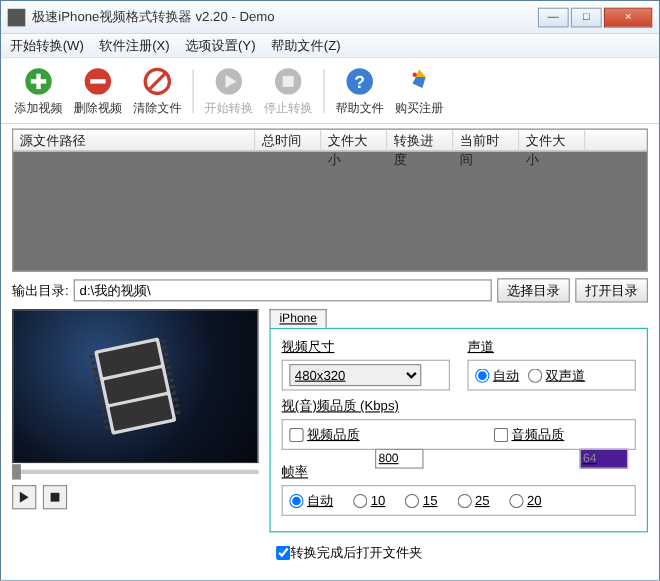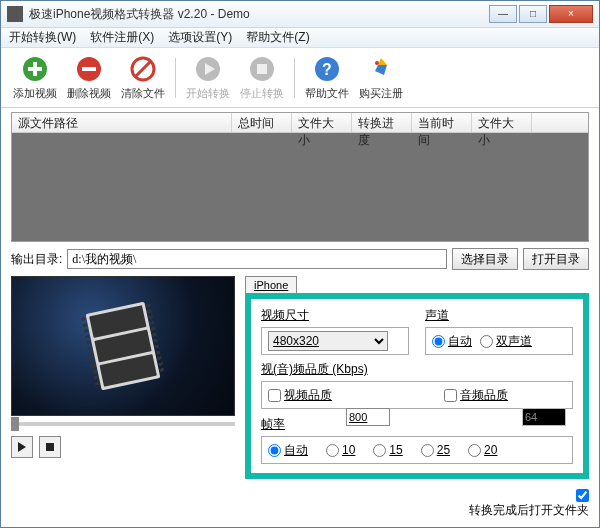--- a/index.html
+++ b/index.html
@@ -18,51 +18,51 @@
 .tb-btn.disabled { color: #aaa; }
 .tb-sep { width: 1px; height: 40px; background: #ccc; margin: 0 4px; }
 .tb-icon { width: 28px; height: 28px; display: flex; align-items: center; justify-content: center; }
 .tb-icon svg { width: 28px; height: 28px; }
 .content { flex: 1; padding: 4px 10px 8px 10px; display: flex; flex-direction: column; gap: 6px; background: #fff; }
 .table-wrap { border: 1px solid #a0a0a0; height: 130px; background: #737373; }
 .thead { display: flex; background: linear-gradient(#fdfdfd,#ececec); border-bottom: 1px solid #ccc; height: 20px; }
 .thead .th { padding: 2px 6px; border-right: 1px solid #d4d4d4; font-size: 12px; color: #222; }
 .th1 { width: 220px; } .th2 { width: 60px; } .th3 { width: 60px; } .th4 { width: 60px; } .th5 { width: 60px; } .th6 { width: 60px; }
 .outrow { display: flex; align-items: center; gap: 5px; }
-.outrow input { flex: 1; height: 20px; border: 1px solid #888; padding: 0 4px; font-size: 12px; font-family: Liberation Serif, serif; }
+.outrow input { flex: 1; height: 20px; border: 1px solid #888; padding: 0 4px; font-size: 12px; }
 .btn { height: 22px; padding: 0 8px; border: 1px solid #888; background: linear-gradient(#fdfdfd,#e3e3e3); font-size: 12px; }
 .lower { display: flex; gap: 10px; }
 .preview { width: 224px; }
 .preview-img { width: 224px; height: 140px; background: radial-gradient(circle at 35% 30%, #2a4a7a 0%, #0b1424 60%, #050810 100%); position: relative; border: 1px solid #333; }
 .filmstrip { position: absolute; left: 50%; top: 50%; transform: translate(-50%,-50%) rotate(-12deg); width: 60px; height: 78px; background: #d8d8d8; border-radius: 2px; padding: 3px; display: flex; flex-direction: column; gap: 3px; }
 .filmstrip .fr { flex: 1; background: #333; border-radius: 1px; }
 .filmstrip::before, .filmstrip::after { content:''; position: absolute; top:3px; bottom:3px; width:4px; background: repeating-linear-gradient(#333 0 3px, transparent 3px 6px); }
 .filmstrip::before { left: -5px; } .filmstrip::after { right: -5px; }
 .slider-row { display:flex; align-items:center; gap:6px; margin-top:6px; }
 .slider { flex:1; height:4px; background:#ccc; position:relative; }
 .slider::before { content:''; position:absolute; left:0; top:-5px; width:8px; height:14px; background:#888; }
 .play-ctrls { display:flex; gap:6px; margin-top:10px; }
 .pc-btn { width:22px; height:22px; border:1px solid #888; background:#f0f0f0; display:flex; align-items:center; justify-content:center; }
 .settings { flex:1;text-decoration:underline; }
 .tab-strip { display:flex; }
 .tab { border:1px solid #888; border-bottom:none; padding:2px 8px; background:#f3f3f3; font-family: Arial, sans-serif; font-size:11px; }
-.settings-body { border:6px solid #14b8a6; padding:8px 10px; height: 186px; display:flex; flex-direction:column; gap:6px; }
+.settings-body { border:1px solid #14b8a6; padding:8px 10px; height: 186px; display:flex; flex-direction:column; gap:6px; }
 .fs-row { display:flex; gap:16px; }
 .fs { flex:1; }
 .fs .lbl { font-size:12px; margin-bottom:3px; display:block; }
 .fs .grp { border:1px solid #aaa; padding:4px 6px; display:flex; align-items:center; gap:8px; height:28px; }
 select.sel { width:120px; height:20px; border:1px solid #888; font-size:12px; }
 .radio { display:flex; align-items:center; gap:3px; font-size:12px; }
 .radio input { margin:0; }
 .chk { display:flex; align-items:center; gap:3px; font-size:12px; }
 .qual-grp { border:1px solid #aaa; padding:4px 6px; display:flex; align-items:center; gap:14px; height:28px; }
 .qual-grp input[type=text] { width:44px; height:18px; border:1px solid #888; background:#fff; font-size:11px; padding:0 2px;margin-top:44px; }
-.qual-grp input.dis { background:#000000; color:#888; border-color:#bbb; }
+.qual-grp input.dis { background:#4c1d95; color:#888; border-color:#bbb; }
 .rate-grp { border:1px solid #aaa; padding:4px 6px; display:flex; align-items:center; gap:18px; height:28px; }
-.bottom-chk { display:flex; align-items:flex-end; gap:0; margin:4px 0 0 240px; font-size:12px;flex-direction:column; }
+.bottom-chk { display:flex; align-items:center; gap:0; margin:4px 0 0 240px; font-size:12px; }
 </style>
 </head>
 <body>
 
 <div class="window">
 
   <div class="titlebar">
     <div class="app-icon"></div>
     <div class="title">极速iPhone视频格式转换器 v2.20 - Demo</div>
     <div class="win-btns">

